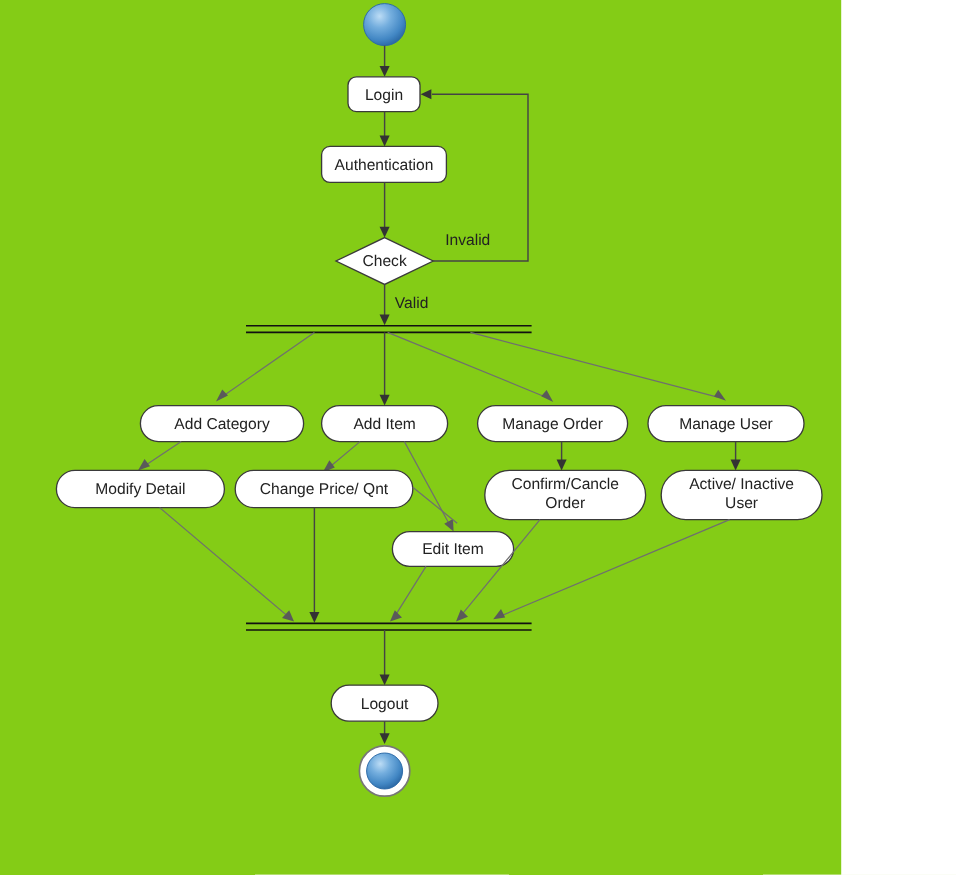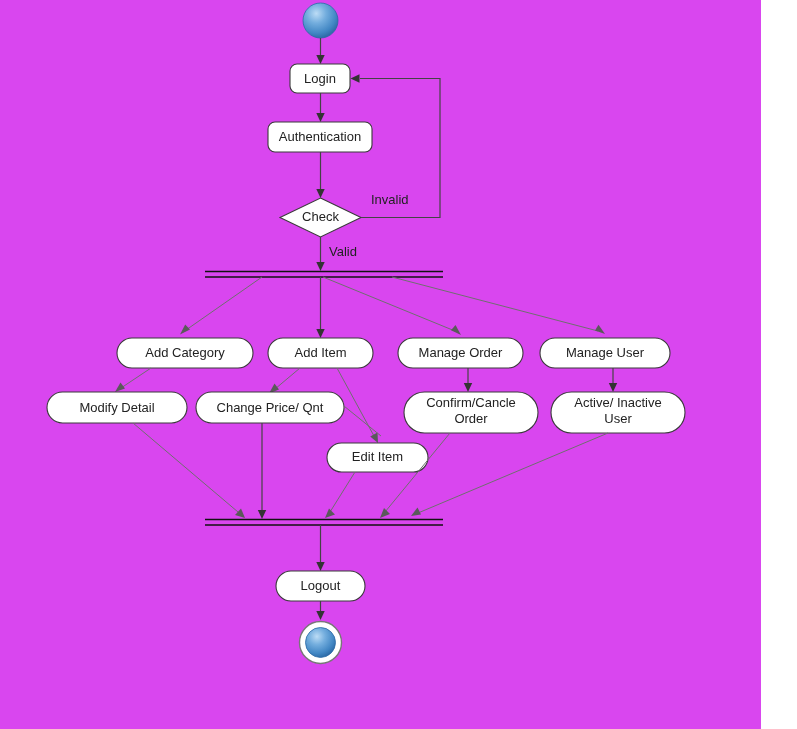--- a/index.html
+++ b/index.html
@@ -9,23 +9,23 @@
     background: #ffffff;
   }
   body {
     width: 797px;
     height: 729px;
     font-family: "Liberation Sans", sans-serif;
     overflow: hidden;
   }
   #diagram-canvas {
     position: relative;
-    width: 761px;
+    width: 701px;
     height: 729px;
-    background: #d946ef;
+    background: #84cc16;
   }
   #diagram-svg {
     position: absolute;
     top: 0;
     left: 0;
     width: 797px;
     height: 729px;
   }
   .node-shape {
     fill: #ffffff;

